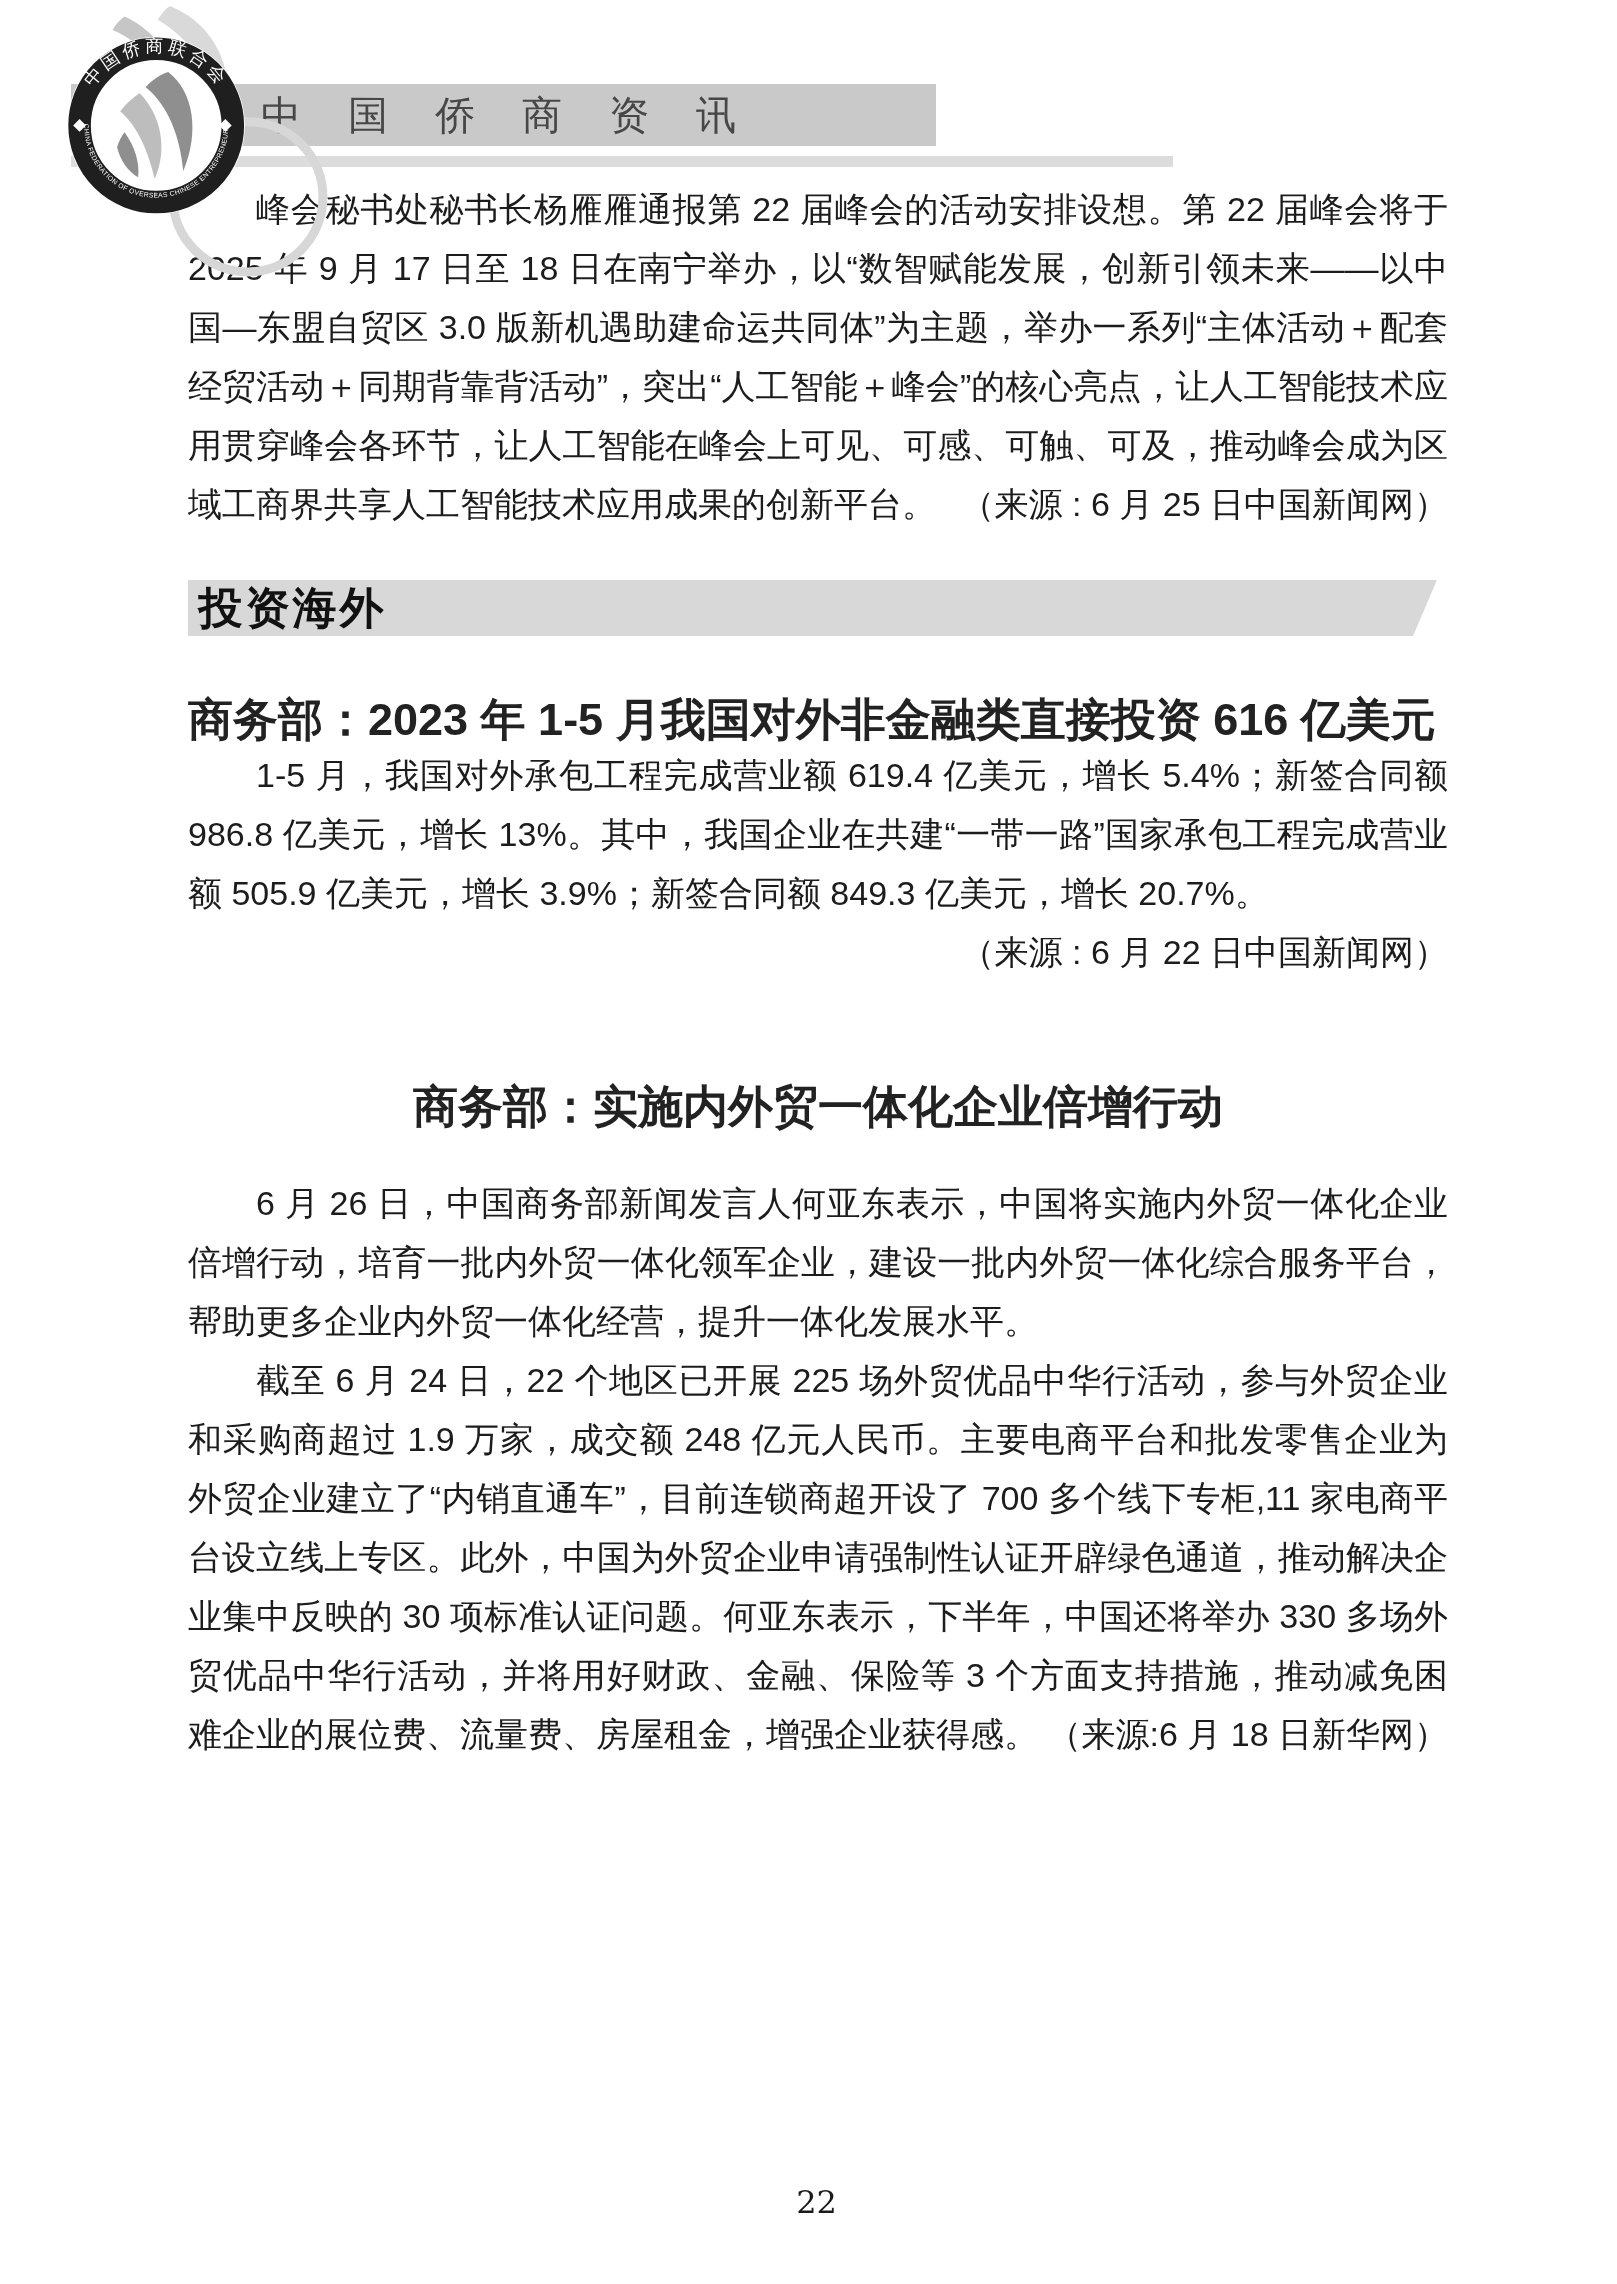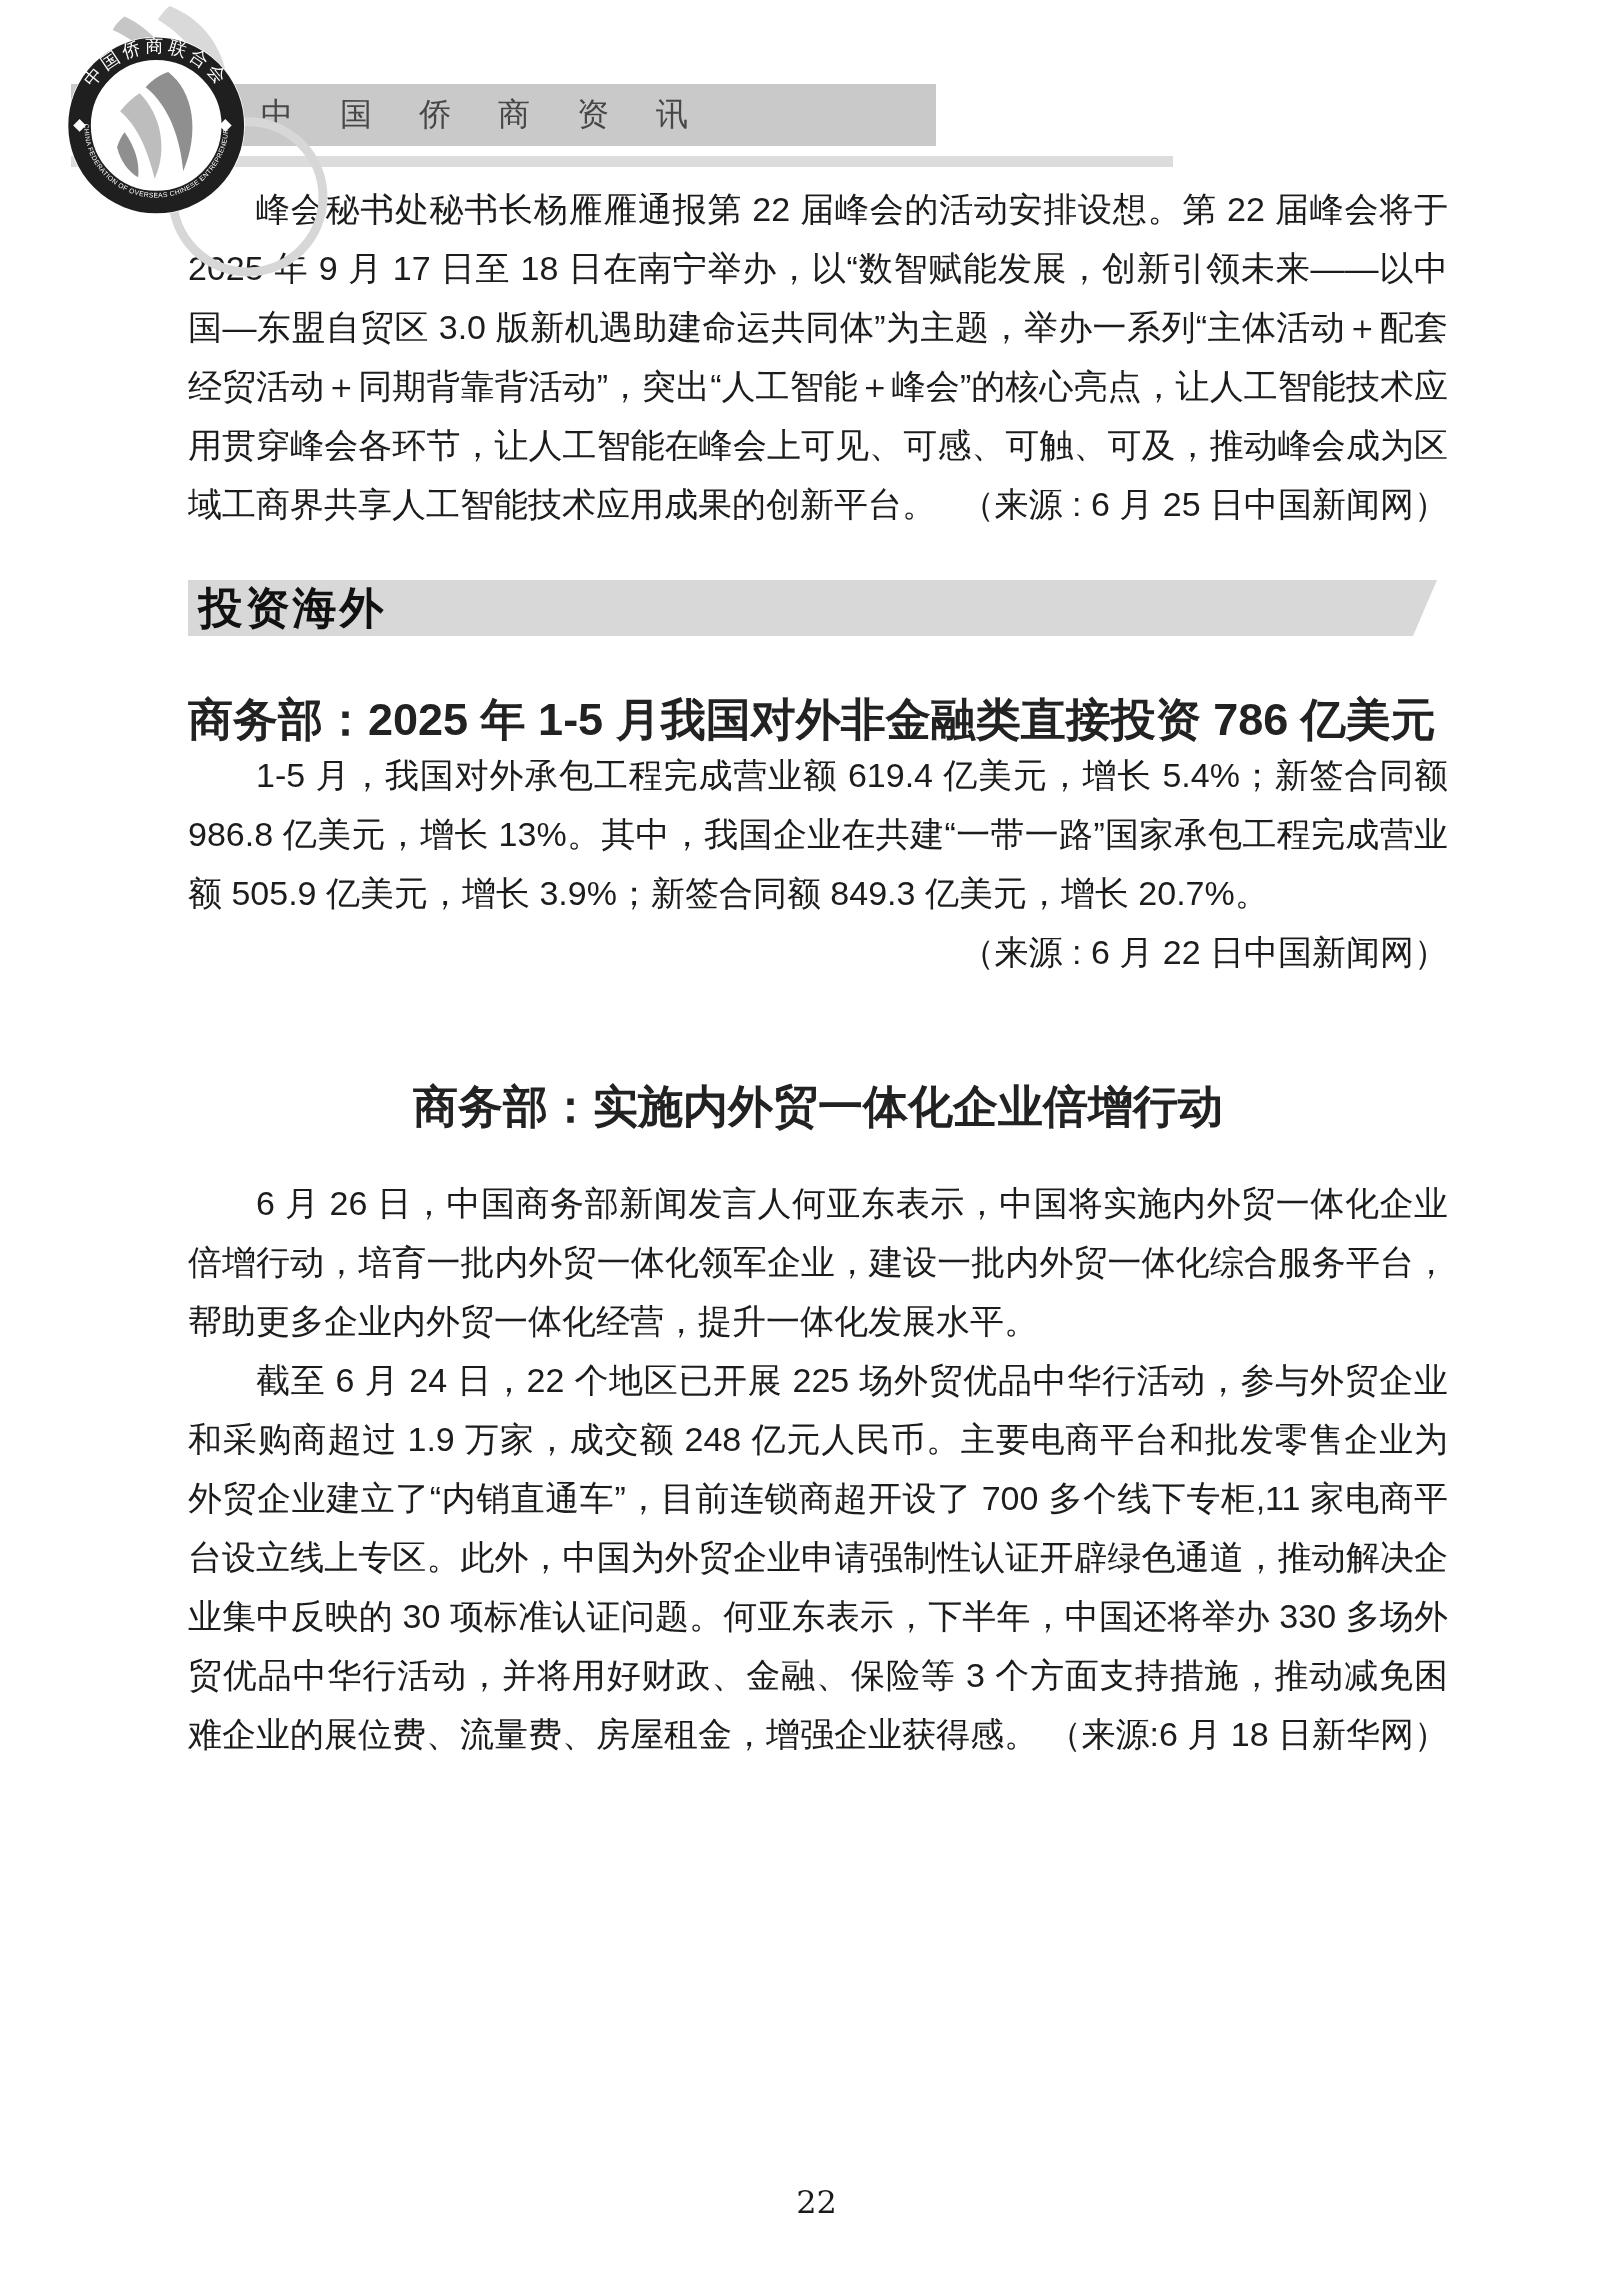--- a/index.html
+++ b/index.html
@@ -14,21 +14,21 @@
   
   .header-bar{
     position:absolute;left:71px;top:84px;
     width:865px;height:62px;
     background:#c9c9c9;
     display:flex;align-items:center;
     z-index:1;
   }
   .header-bar .bar-title{
     padding-left:190px;
-    font-size:32px;
+    font-size:40px;
     letter-spacing:47px;
     color:#474747;
     white-space:nowrap;
   }
   .header-underline{
     position:absolute;left:71px;top:156px;
     width:1102px;height:10.5px;
     background:#dcdcdc;
     z-index:0;
   }
@@ -139,21 +139,21 @@
 
     <p class="para flow intro-para">
       <span>峰会秘书处秘书长杨雁雁通报第 22 届峰会的活动安排设想。第 22 届峰会将于 2025 年 9 月 17 日至 18 日在南宁举办，以“数智赋能发展，创新引领未来——以中国—东盟自贸区 3.0 版新机遇助建命运共同体”为主题，举办一系列“主体活动＋配套经贸活动＋同期背靠背活动”，突出“人工智能＋峰会”的核心亮点，让人工智能技术应用贯穿峰会各环节，让人工智能在峰会上可见、可感、可触、可及，推动峰会成为区域工商界共享人工智能技术应用成果的创新平台。</span>
       <span class="source">（来源 : 6 月 25 日中国新闻网）</span>
     </p>
 
     <div class="section-banner">
       <span class="section-title">投资海外</span>
     </div>
 
-    <h2 class="article-title title-1">商务部：2025 年 1-5 月我国对外非金融类直接投资 786 亿美元</h2>
+    <h2 class="article-title title-1">商务部：2023 年 1-5 月我国对外非金融类直接投资 616 亿美元</h2>
     <p class="para flow">
       <span>1-5 月，我国对外承包工程完成营业额 619.4 亿美元，增长 5.4%；新签合同额 986.8 亿美元，增长 13%。其中，我国企业在共建“一带一路”国家承包工程完成营业额 505.9 亿美元，增长 3.9%；新签合同额 849.3 亿美元，增长 20.7%。</span>
       <span class="source">（来源 : 6 月 22 日中国新闻网）</span>
     </p>
 
     <h2 class="article-title title-2">商务部：实施内外贸一体化企业倍增行动</h2>
     <p class="para p-after-title2">6 月 26 日，中国商务部新闻发言人何亚东表示，中国将实施内外贸一体化企业倍增行动，培育一批内外贸一体化领军企业，建设一批内外贸一体化综合服务平台，帮助更多企业内外贸一体化经营，提升一体化发展水平。</p>
     <p class="para flow">
       <span>截至 6 月 24 日，22 个地区已开展 225 场外贸优品中华行活动，参与外贸企业和采购商超过 1.9 万家，成交额 248 亿元人民币。主要电商平台和批发零售企业为外贸企业建立了“内销直通车”，目前连锁商超开设了 700 多个线下专柜,11 家电商平台设立线上专区。此外，中国为外贸企业申请强制性认证开辟绿色通道，推动解决企业集中反映的 30 项标准认证问题。何亚东表示，下半年，中国还将举办 330 多场外贸优品中华行活动，并将用好财政、金融、保险等 3 个方面支持措施，推动减免困难企业的展位费、流量费、房屋租金，增强企业获得感。</span>
       <span class="source">（来源:6 月 18 日新华网）</span>

